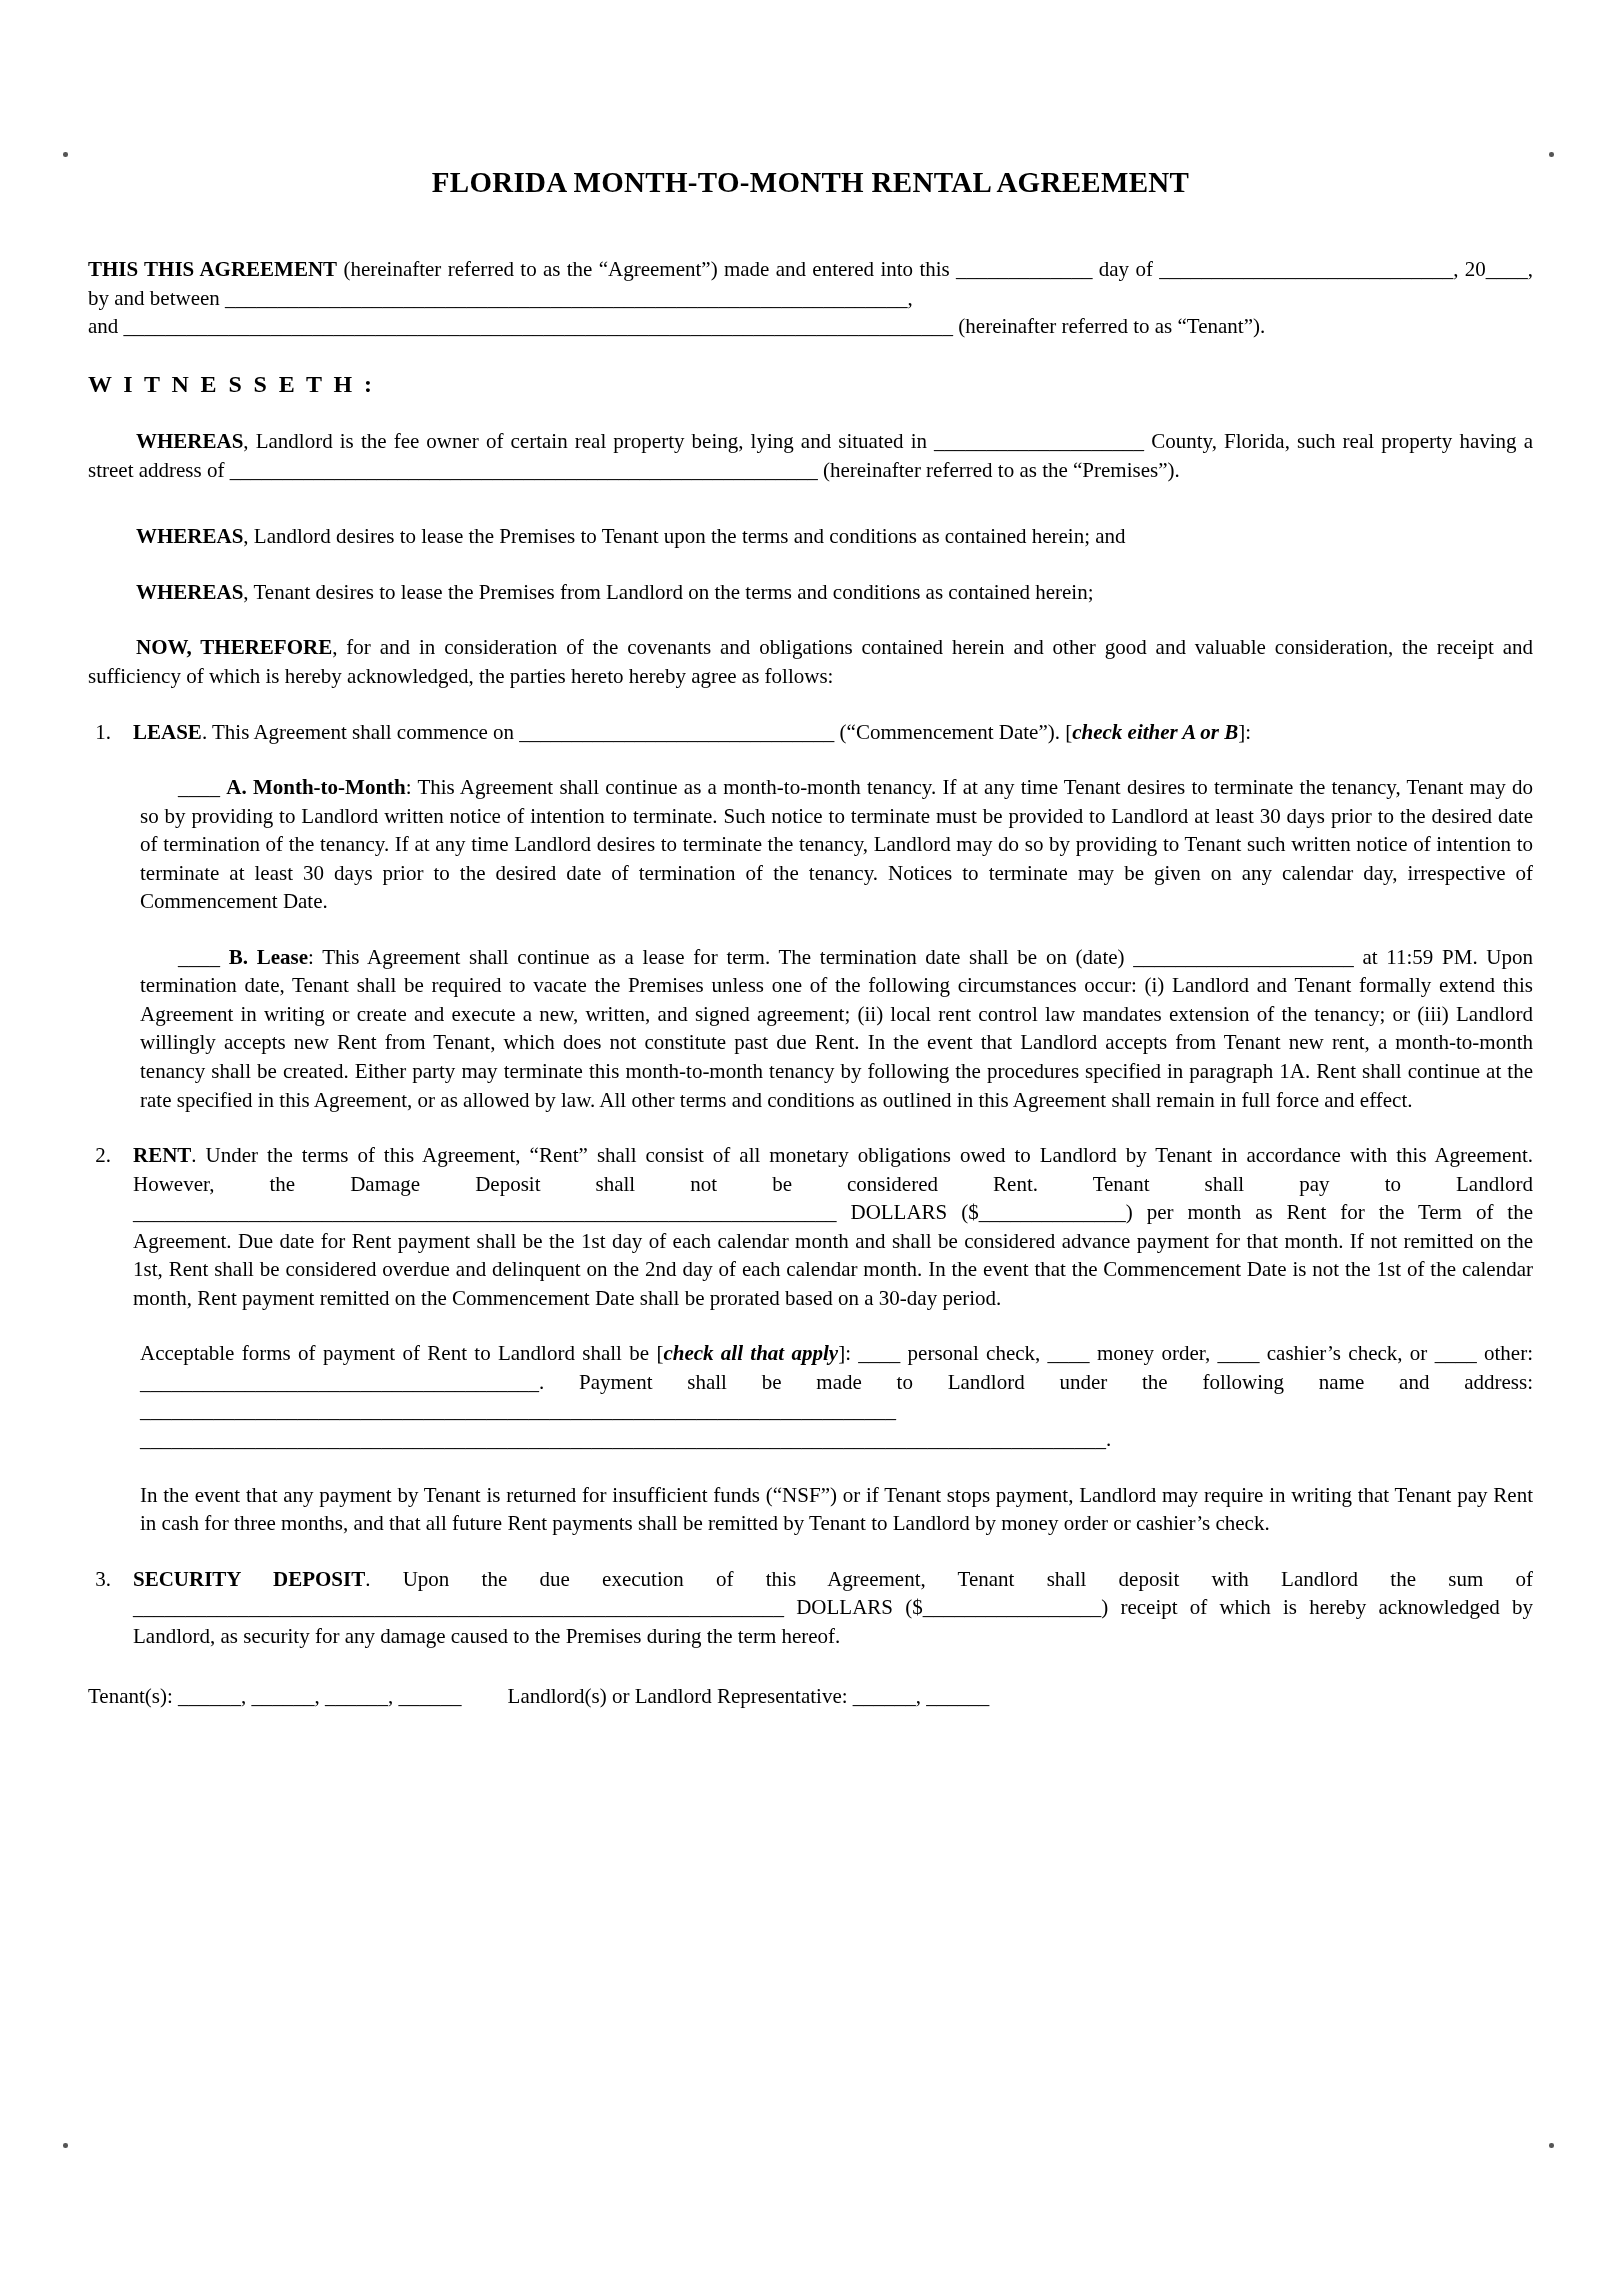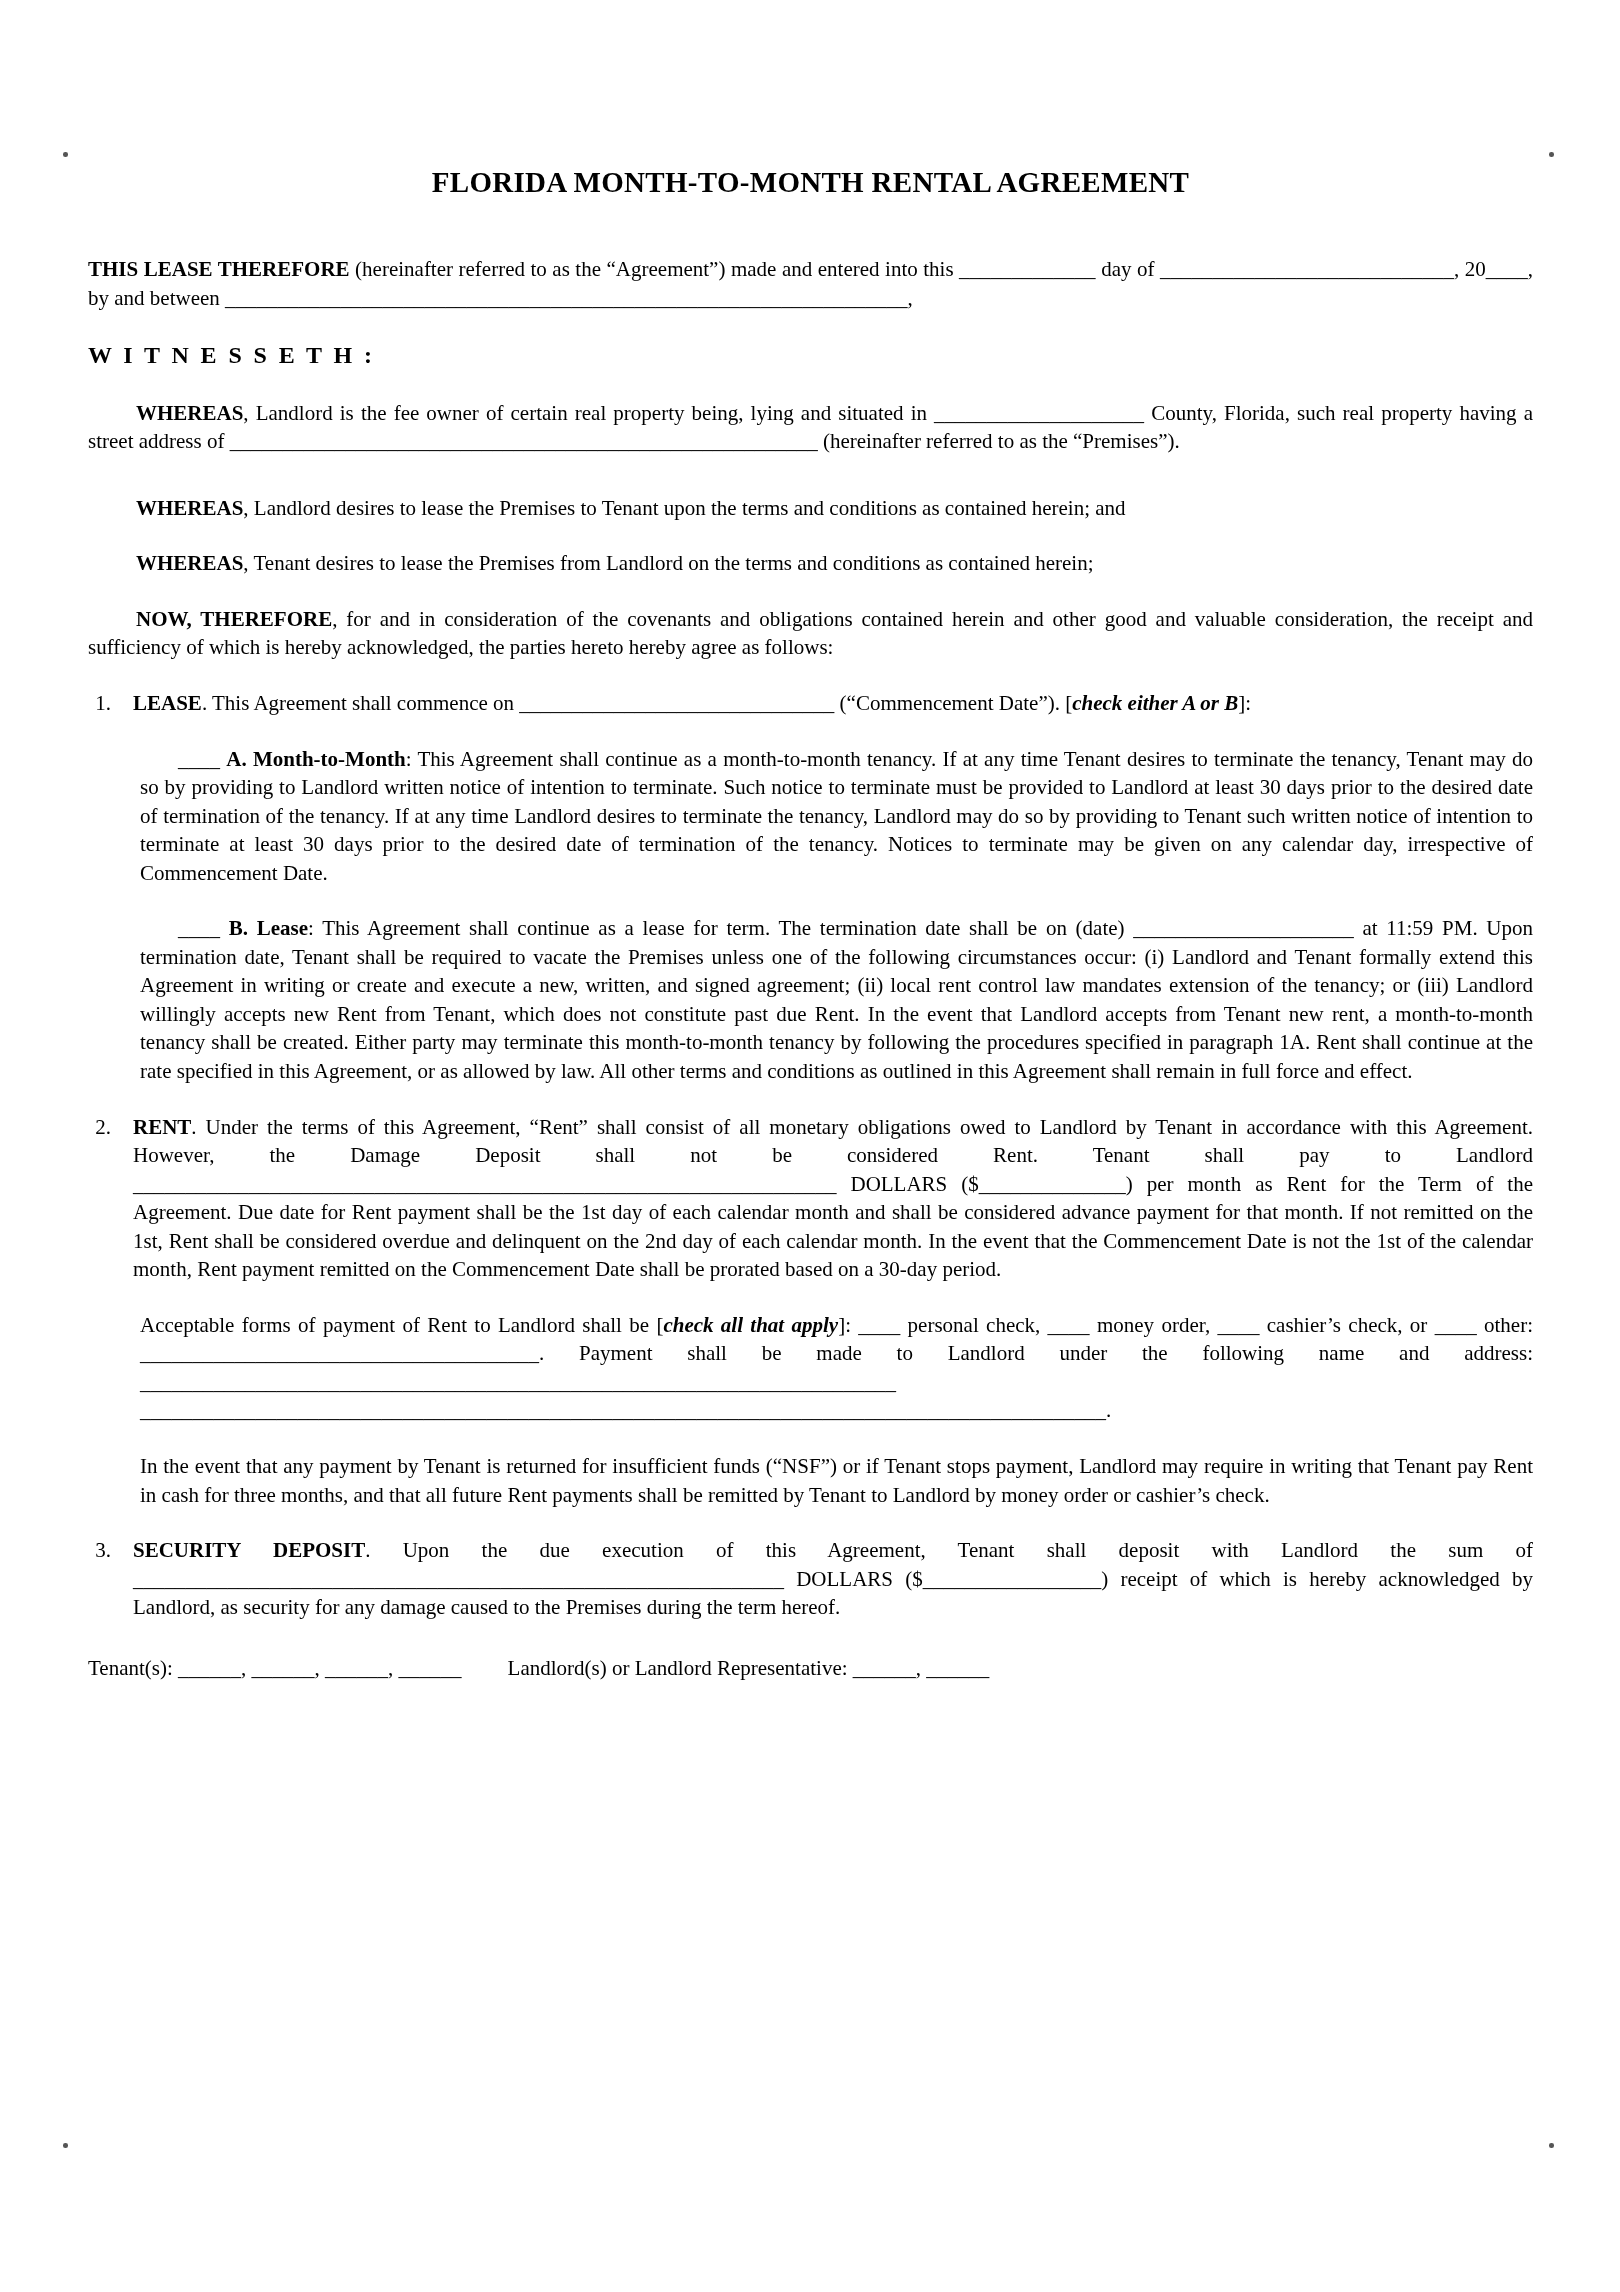--- a/index.html
+++ b/index.html
@@ -114,22 +114,23 @@
   <span class="corner tl"></span>
   <span class="corner tr"></span>
   <span class="corner bl"></span>
   <span class="corner br"></span>
 
   <div class="content">
 
     <h1 class="doc-title">FLORIDA MONTH-TO-MONTH RENTAL AGREEMENT</h1>
 
     <p class="just">
-      <span class="b">THIS LEASE THEREFORE</span><span> (hereinafter referred to as the “Agreement”) made and entered into this _____________ day of ____________________________, 20____, by and between _________________________________________________________________,</span>
-    </p>
+      <span class="b">THIS THIS AGREEMENT</span><span> (hereinafter referred to as the “Agreement”) made and entered into this _____________ day of ____________________________, 20____, by and between _________________________________________________________________,</span>
+    </p>
+    <p class="just">and _______________________________________________________________________________ (hereinafter referred to as “Tenant”).</p>
 
     <div class="spacer-md"></div>
 
     <p class="witnesseth">W I T N E S S E T H :</p>
 
     <div class="spacer-md"></div>
 
     <p class="just indent">
       <span class="b">WHEREAS</span><span>, Landlord is the fee owner of certain real property being, lying and situated in ____________________ County, Florida, such real property having a street address of ________________________________________________________ (hereinafter referred to as the “Premises”).</span>
     </p>

